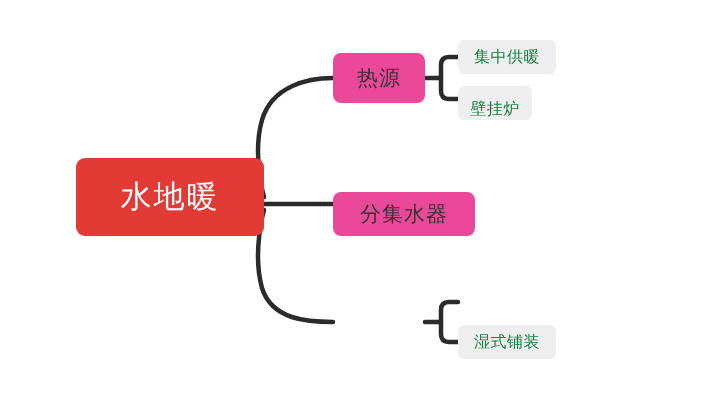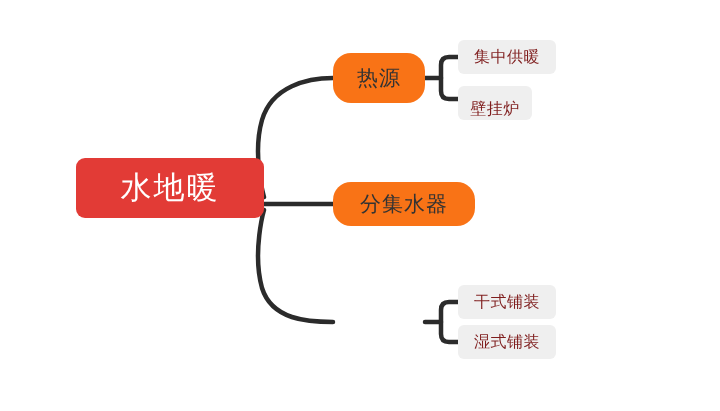--- a/index.html
+++ b/index.html
@@ -28,58 +28,58 @@
     box-sizing: border-box;
     display: flex;
     align-items: center;
     justify-content: center;
     white-space: nowrap;
   }
   .node-root {
     left: 76px;
     top: 158px;
     width: 188px;
-    height: 60px;
+    height: 78px;
     background: #E23B36;
     border-radius: 9px;
     color: #ffffff;
     font-size: 31px;
     letter-spacing: 2px;
     font-weight: 400;
   }
   .node-branch {
-    background: #f97316;
-    border-radius: 18px;
+    background: #ec4899;
+    border-radius: 8px;
     color: #333333;
     font-size: 21px;
     letter-spacing: 1px;
   }
   .branch-1 {
     left: 333px;
     top: 53px;
     width: 92px;
     height: 50px;
   }
   .branch-2 {
     left: 333px;
-    top: 182px;
+    top: 192px;
     width: 142px;
     height: 44px;
     justify-content: center;
   }
   .branch-3 {
     left: 333px;
     top: 298px;
     width: 92px;
     height: 48px;
   }
   .node-leaf {
     background: #EFEFEF;
     border-radius: 6px;
-    color: #7f1d1d;
+    color: #15803d;
     font-size: 16px;
     letter-spacing: 0.5px;
     height: 34px;
   }
   .leaf-1-1 { left: 458px; top: 40px;  width: 98px; }
   .leaf-1-2 { left: 458px; top: 86px;  width: 74px; align-items: flex-end; }
   .leaf-3-1 { left: 458px; top: 285px; width: 98px; }
   .leaf-3-2 { left: 458px; top: 325px; width: 98px; text-align: right; }
 </style>
 </head>
@@ -118,21 +118,18 @@
 
 
   <div class="node node-leaf leaf-1-1">
     <span>集中供暖</span>
   </div>
 
   <div class="node node-leaf leaf-1-2">
     <span>壁挂炉</span>
   </div>
 
-  <div class="node node-leaf leaf-3-1">
-    <span>干式铺装</span>
-  </div>
 
   <div class="node node-leaf leaf-3-2">
     <span>湿式铺装</span>
   </div>
 
 </div>
 
 </body></html>

